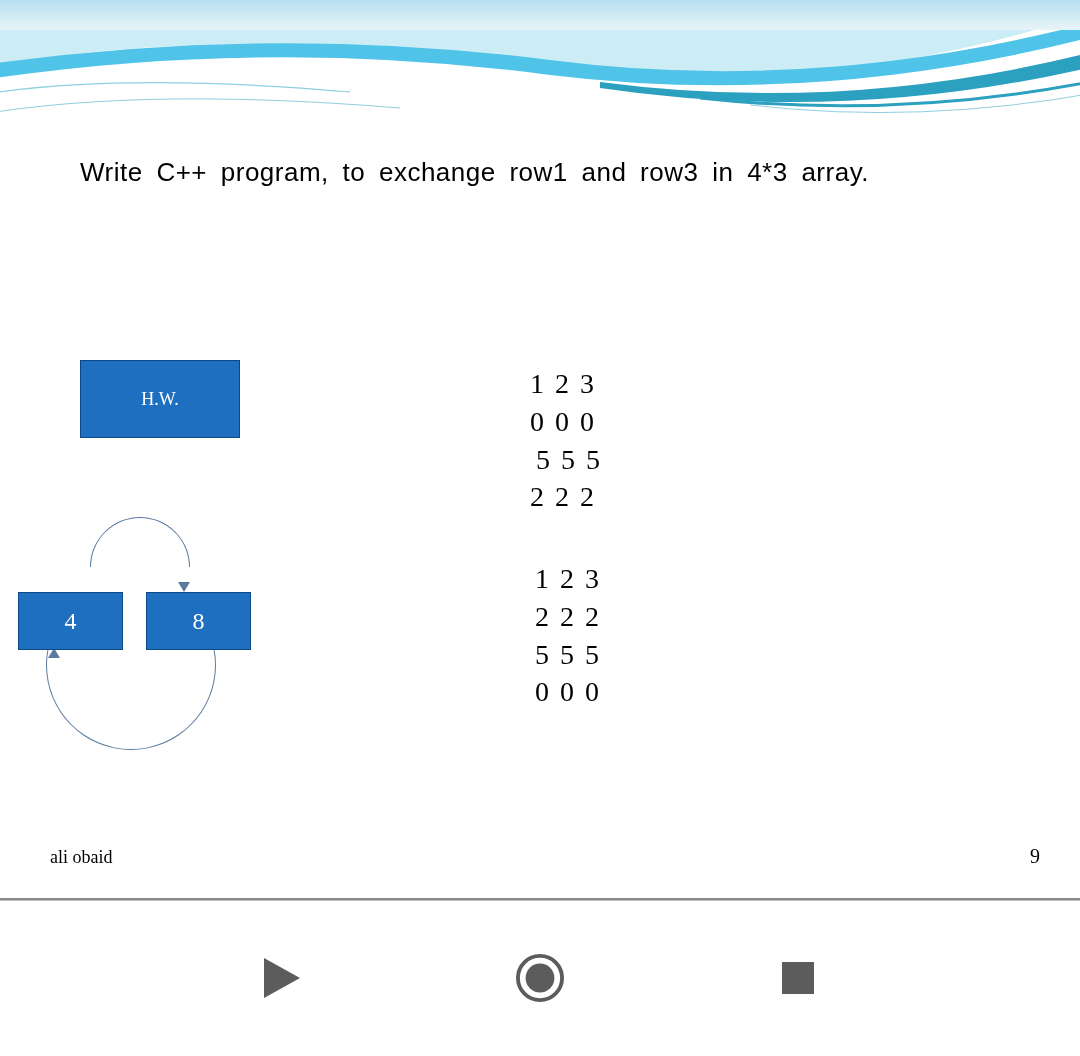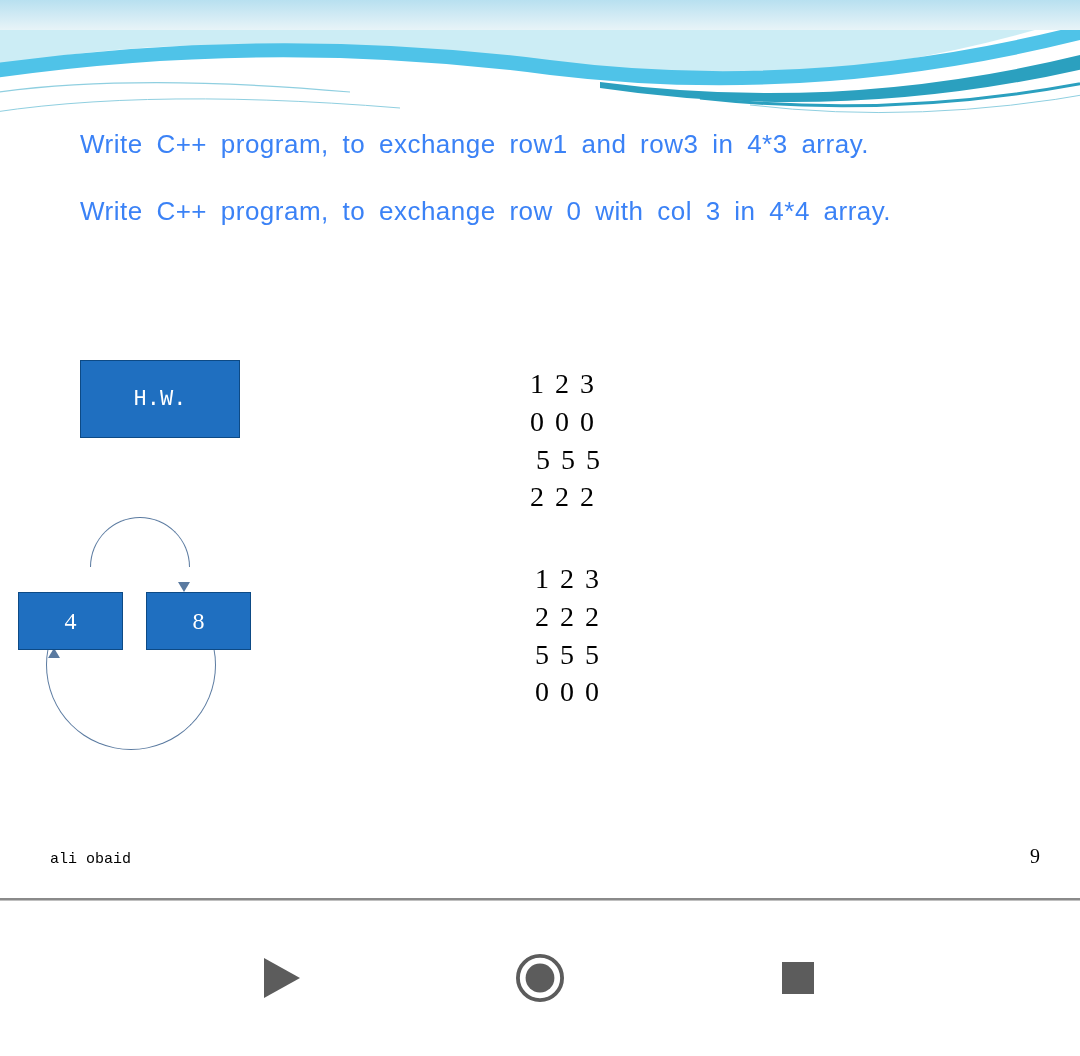--- a/index.html
+++ b/index.html
@@ -40,41 +40,42 @@
   }
   
   .slide-content {
     position: relative;
     padding: 95px 80px 0 80px;
     font-family: 'Comic Sans MS', cursive, sans-serif;
   }
   
   .task-text {
     font-size: 26px;
-    color: #3b82f6;
+    color: #000000;
     line-height: 1.5;
     margin-bottom: 28px;
     word-spacing: 6px;
     letter-spacing: 0.5px;
+    margin-top: 28px;
   }
   
   .hw-box {
     position: absolute;
     top: 330px;
     left: 80px;
     width: 160px;
     height: 78px;
     background: #1f6fc0;
     border: 1px solid #0d4a85;
     display: flex;
     align-items: center;
     justify-content: center;
     color: #fff;
-    font-size: 22px;
-    font-family: Liberation Mono, monospace;
+    font-size: 18px;
+    font-family: Liberation Serif, serif;
   }
   
   .matrix {
     position: absolute;
     font-family: 'Times New Roman', serif;
     font-size: 28px;
     color: #000;
     line-height: 1.35;
     word-spacing: 4px;
   }
@@ -130,23 +131,23 @@
     border-left: 6px solid transparent;
     border-right: 6px solid transparent;
   }
   .arrow-down { border-top: 10px solid #5a7aa0; top: 62px; left: 160px; }
   .arrow-up { border-bottom: 10px solid #5a7aa0; top: 128px; left: 30px; }
   
   .footer-author {
     position: absolute;
     bottom: 30px;
     left: 50px;
-    font-size: 15px;
+    font-size: 18px;
     color: #000;
-    font-family: Liberation Mono, monospace;
+    font-family: Liberation Serif, serif;
     text-align: right;
   }
   
   .footer-page {
     position: absolute;
     bottom: 30px;
     right: 40px;
     font-size: 20px;
     color: #000;
     font-family: 'Times New Roman', serif;
@@ -187,21 +188,20 @@
         <path d="M 600 52 Q 850 85 1100 20 L 1100 35 Q 850 95 600 58 Z" fill="#2ba0bf"></path>
         <path d="M -50 70 Q 100 40 350 62" stroke="#8fcfe0" stroke-width="1.2" fill="none"></path>
         <path d="M -50 90 Q 120 55 400 78" stroke="#8fcfe0" stroke-width="1" fill="none"></path>
         <path d="M 700 68 Q 900 90 1100 50" stroke="#2ba0bf" stroke-width="3" fill="none"></path>
         <path d="M 750 75 Q 920 95 1100 62" stroke="#8fcfe0" stroke-width="1" fill="none"></path>
       </svg>
     </div>
 
     <div class="slide-content">
       <p class="task-text">Write C++ program, to exchange row1 and row3 in 4*3 array.</p>
-      <p class="task-text">Write C++ program, to exchange row 0 with col 3 in 4*4 array.</p>
     </div>
 
     <div class="hw-box">
       <span>H.W.</span>
     </div>
 
     <div class="matrix matrix1">
       <div>1 2 3</div>
       <div>0 0 0</div>
       <div style="padding-left:6px">5 5 5</div>

